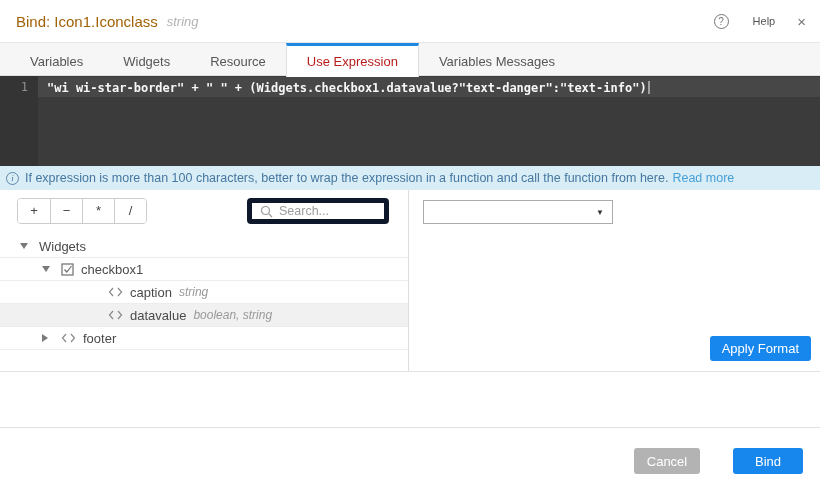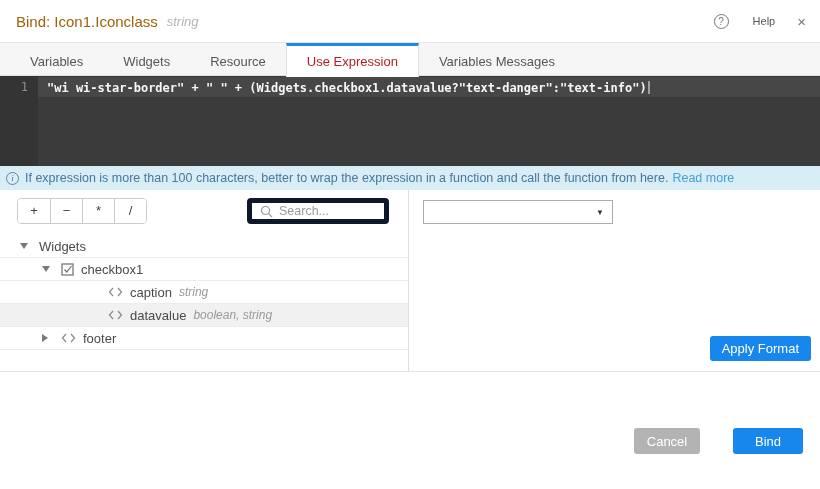--- a/index.html
+++ b/index.html
@@ -63,21 +63,21 @@
 
   
   .format-row { display:flex; align-items:center; margin-top:10px; padding-left:14px; }
   .format-label { font-size:13px; color:#555; width:68px; }
   .select { width:190px; height:24px; border:1px solid #ababab; background:#fff; display:flex; align-items:center; justify-content:flex-end; padding-right:8px; cursor:pointer; }
   .select-arrow { font-size:8px; color:#333; }
   .apply-btn { position:absolute; right:9px; bottom:10px; height:25px; padding:0 12px; background:#1787ee; color:#fff; font-size:13px; border:none; border-radius:3px; cursor:pointer; font-family:"Liberation Sans", sans-serif; }
 
   
   .spacer { position:absolute; top:372px; left:0; right:0; height:56px; border-bottom:1px solid #e0e0e0; background:#fff; }
-  .footer { position:absolute; top:408px; left:0; right:0; height:61px; display:flex; justify-content:flex-end; align-items:flex-start; padding:20px 17px 0 0; background:#fff; }
+  .footer { position:absolute; top:428px; left:0; right:0; height:61px; display:flex; justify-content:flex-end; align-items:flex-start; padding:20px 17px 0 0; background:#fff; }
   .btn { height:26px; border:none; border-radius:3px; color:#fff; font-size:13px; cursor:pointer; font-family:"Liberation Sans", sans-serif; }
   .cancel-btn { width:66px; background:#b3b3b3; }
   .bind-btn { width:70px; background:#1787ee; margin-left:33px; }
 </style>
 </head>
 <body>
 
 <div class="dialog">
 
   <div class="header">

